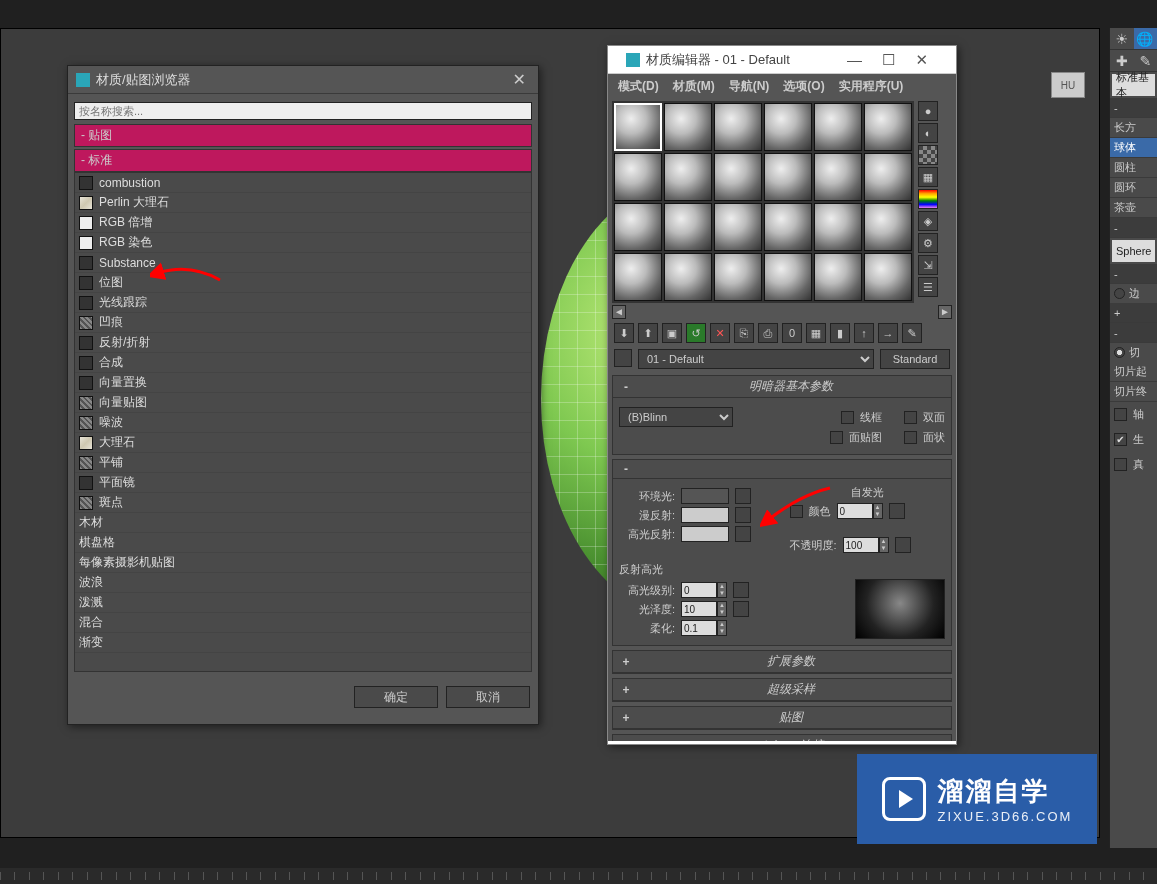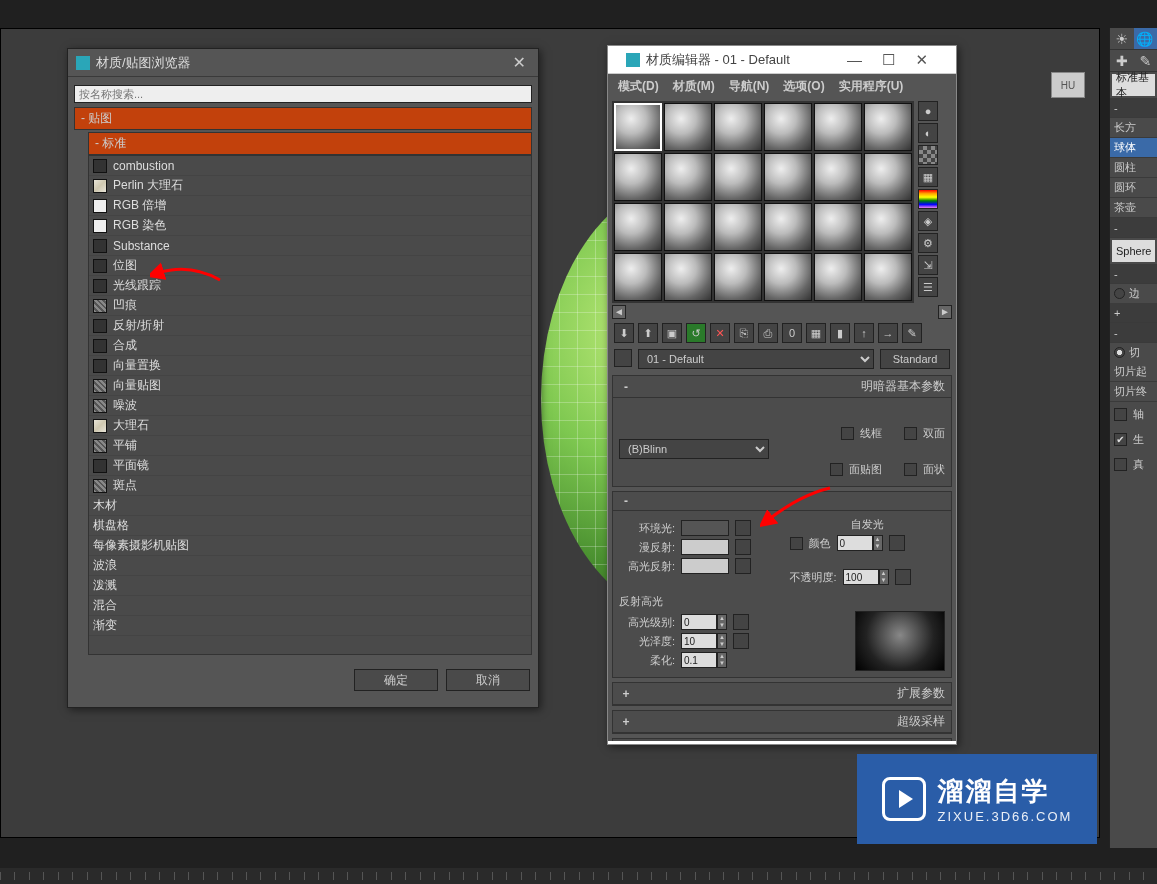--- a/index.html
+++ b/index.html
@@ -1,30 +1,30 @@
 <!DOCTYPE html>
 <html><head>
 <meta charset="utf-8">
 <style>
 * { margin:0; padding:0; box-sizing:border-box; font-family:"Microsoft YaHei",Arial,sans-serif; }
 body { background:#202020; width:1157px; height:884px; position:relative; overflow:hidden; color:#ccc; font-size:12px; }
 .viewport { position:absolute; left:0; top:28px; width:1100px; height:810px; background:#3c3c3c; border:1px solid #000; }
 .sphere { position:absolute; left:540px; top:150px; width:300px; height:440px; background:radial-gradient(circle at 40% 35%,#c8f080,#7ec850 40%,#4a9030 70%,#2a5a18); border-radius:50% 0 0 50%/50% 0 0 50%; overflow:hidden; }
 .sphere::before{content:"";position:absolute;inset:0;background:repeating-linear-gradient(0deg,rgba(255,255,255,.25) 0 1px,transparent 1px 18px),repeating-linear-gradient(90deg,rgba(255,255,255,.25) 0 1px,transparent 1px 18px);border-radius:inherit;}
 
-.dlg-browser { position:absolute; left:67px; top:48px; width:472px; height:660px; background:#555; border:1px solid #222; box-shadow:2px 2px 8px rgba(0,0,0,.5); }
+.dlg-browser { position:absolute; left:67px; top:65px; width:472px; height:660px; background:#555; border:1px solid #222; box-shadow:2px 2px 8px rgba(0,0,0,.5); }
 .dlg-title { display:flex; align-items:center; padding:4px 8px; background:#555; color:#ddd; font-size:13px; border-bottom:1px solid #3a3a3a; }
 .dlg-title .icon3ds{width:14px;height:14px;background:#2aa6b8;margin-right:6px;}
 .dlg-title .spacer{flex:1;}
 .close-x{font-size:16px;color:#ccc;cursor:pointer;padding:0 4px;}
 .browser-body{padding:6px;}
 .search-row{margin:2px 0 4px;}
 .search-row input{width:100%;height:18px;background:#eee;border:1px solid #222;padding:0 4px;font-size:11px;}
-.tree-head{background:#c2410c;border:1px solid #333;padding:2px 6px;color:#ccc;font-size:12px;margin-top:2px;}
-.tree-sub{margin-left:14px;}
+.tree-head{background:#be185d;border:1px solid #333;padding:2px 6px;color:#ccc;font-size:12px;margin-top:2px;}
+.tree-sub{}
 .map-list{background:#4a4a4a;border:1px solid #333;height:500px;overflow:auto;}
 .map-item{display:flex;align-items:center;height:20px;padding:0 4px;color:#ddd;cursor:pointer;border-bottom:1px solid #444;}
 .map-item .sw{width:14px;height:14px;margin-right:6px;background:#333;border:1px solid #111;}
 .map-item .sw.white{background:#eee;}
 .map-item .sw.noise{background:repeating-linear-gradient(45deg,#888 0 2px,#555 2px 4px);}
 .map-item .sw.marble{background:linear-gradient(135deg,#e8e4d8,#cfc8b0,#e8e4d8);}
 .btn-row{display:flex;justify-content:flex-end;gap:8px;padding:8px;}
 .btn{width:84px;height:22px;background:#4a4a4a;border:1px solid #222;color:#ccc;font-size:12px;cursor:pointer;}
 
 .mat-editor{position:absolute;left:607px;top:45px;width:350px;height:700px;background:#fff;border:1px solid #888;box-shadow:2px 2px 8px rgba(0,0,0,.5);}
@@ -50,38 +50,38 @@
 .tb{width:20px;height:20px;background:#444;border:1px solid #222;cursor:pointer;display:flex;align-items:center;justify-content:center;color:#ccc;font-size:11px;}
 .tb.green{background:#2a7a2a;}
 .tb.red{color:#f55;}
 .name-row{display:flex;align-items:flex-start;gap:6px;padding:2px;}
 .name-row .pick{width:18px;height:18px;background:#444;border:1px solid #222;}
 .name-row select{flex:1;height:20px;background:#444;color:#ccc;border:1px solid #222;font-size:11px;padding:0 4px;}
 .name-row .type-btn{width:70px;height:20px;background:#444;border:1px solid #222;color:#ccc;font-size:11px;}
 .rollout{margin-top:4px;border:1px solid #333;background:#4c4c4c;}
 .roll-head{display:flex;align-items:center;padding:2px 6px;background:#4c4c4c;color:#ccc;font-size:12px;border-bottom:1px solid #333;}
 .roll-head .pm{width:14px;text-align:center;color:#ccc;font-weight:bold;margin-right:4px;}
-.roll-head .tit{flex:1;text-align:right;}
+.roll-head .tit{flex:1;text-align:center;font-style:italic;}
 .roll-body{padding:6px;}
 .param-row{display:flex;align-items:center;gap:6px;margin:3px 0;font-size:11px;color:#ccc;}
 .param-row .lbl{width:56px;text-align:right;}
 .chk{width:13px;height:13px;border:1px solid #222;background:#444;display:inline-block;}
 .chk.on::after{content:"✔";color:#ddd;font-size:10px;line-height:11px;display:block;text-align:center;}
 .swatch{width:48px;height:16px;background:#ccc;border:1px solid #222;cursor:pointer;}
 .swatch.dark{background:#555;}
 .spin{display:flex;align-items:center;}
 .spin input{width:36px;height:16px;background:#ddd;border:1px solid #222;font-size:10px;padding:0 2px;color:#222;}
 .spin .ar{width:10px;height:16px;background:#666;display:flex;flex-direction:column;border:1px solid #222;}
 .spin .ar span{flex:1;font-size:6px;color:#ccc;text-align:center;line-height:7px;}
 .mapbtn{width:16px;height:16px;background:#444;border:1px solid #222;}
 .blinn-cols{display:flex;gap:15px;}
 .blinn-left,.blinn-right{flex:1;}
 .fieldset-label{font-size:11px;color:#ccc;margin-bottom:2px;text-align:center;}
 .hl-preview{width:90px;height:60px;background:radial-gradient(circle at 50% 40%,#888,#222 60%,#000);border:1px solid #222;margin-left:auto;}
-select.shader{height:20px;background:#444;color:#ccc;border:1px solid #222;font-size:11px;padding:0 4px;width:150px;margin-top:32px;}
+select.shader{height:20px;background:#444;color:#ccc;border:1px solid #222;font-size:11px;padding:0 4px;width:114px;}
 
 .right-panel{position:absolute;right:0;top:28px;width:48px;height:820px;background:#4a4a4a;border-left:1px solid #222;display:flex;flex-direction:column;}
 .rp-icon{height:22px;display:flex;align-items:center;justify-content:center;border-bottom:1px solid #333;}
 .rp-icon svg,.rp-icon span{color:#ccc;font-size:14px;}
 .rp-row{padding:2px 4px;font-size:11px;color:#ccc;border-bottom:1px solid #3a3a3a;background:#4a4a4a;height:20px;display:flex;align-items:center;overflow:hidden;white-space:nowrap;}
 .rp-row.sel{background:#3a6aa8;color:#fff;}
 .rp-row.head{background:#3c3c3c;}
 .rp-dropdown{height:22px;background:#ddd;margin:2px;display:flex;align-items:center;padding:0 4px;font-size:11px;color:#222;justify-content:space-between;}
 .rp-radio{display:flex;align-items:center;gap:4px;padding:2px 4px;font-size:11px;}
 .rp-radio .r{width:11px;height:11px;border-radius:50%;border:1px solid #222;background:#444;}

